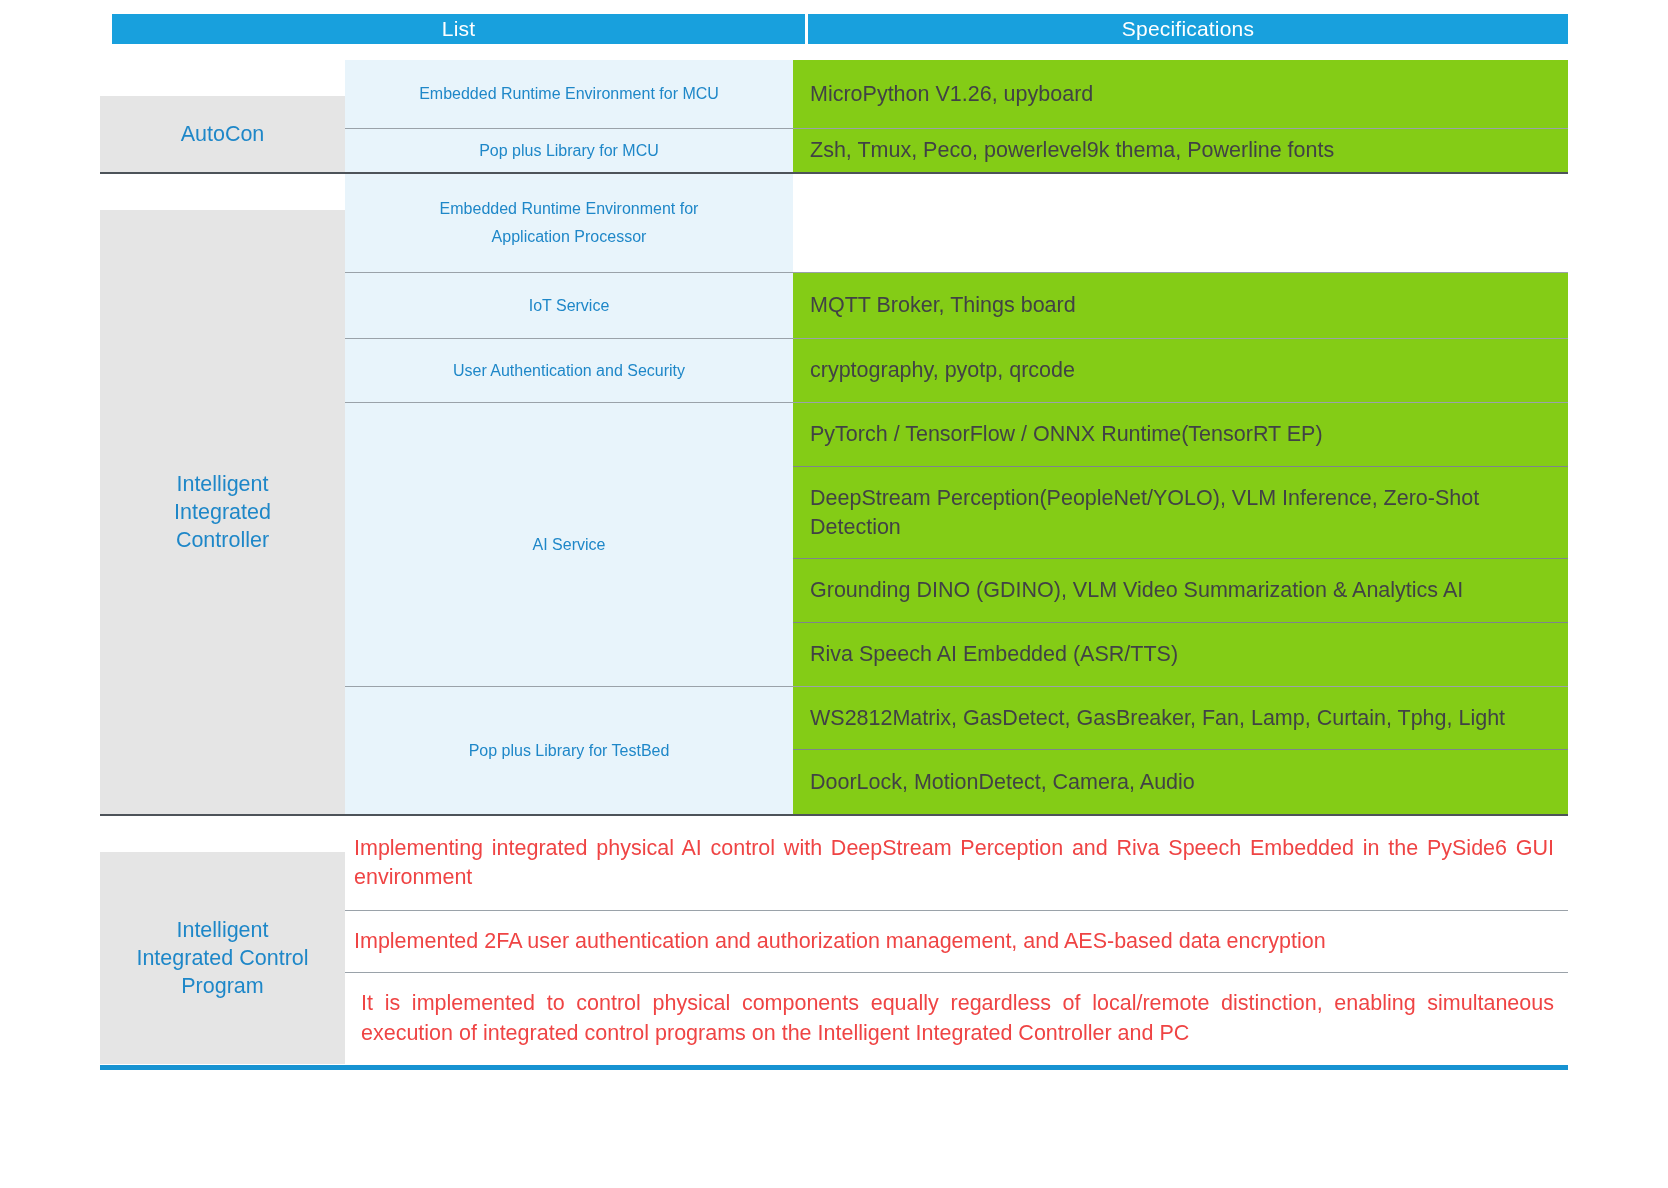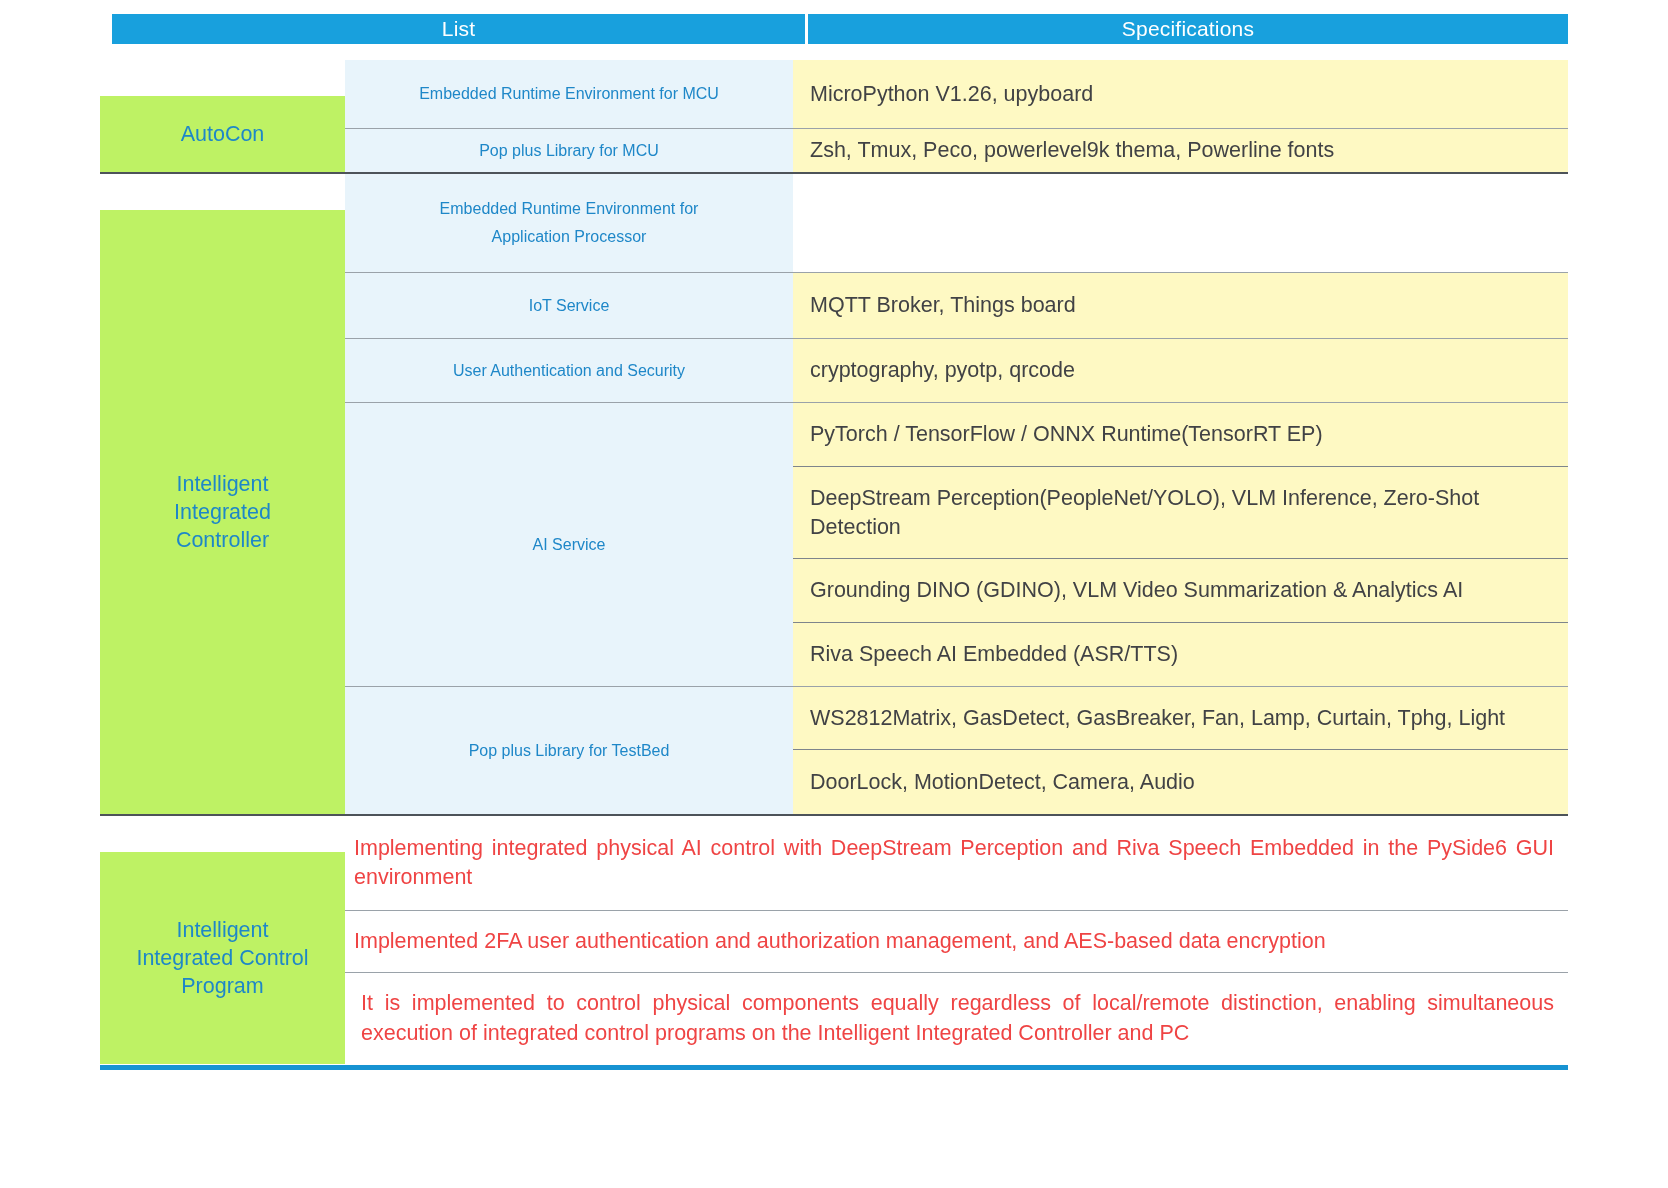--- a/index.html
+++ b/index.html
@@ -16,35 +16,35 @@
     justify-content:center; font-size:21px; letter-spacing:0.2px;
   }
   .hcell.hlist  { width:693px; margin-right:3px; }
   .hcell.hspecs { flex:1; }
 
   
   .section { display:flex; }
   .section + .section { border-top:2px solid #4d5359; }
 
   .category {
-    width:245px; background:#bef264; color:#1E87C8;
+    width:245px; background:#e5e5e5; color:#1E87C8;
     display:flex; align-items:center; justify-content:center;
     text-align:center; font-size:21.5px; line-height:28px; white-space:pre-line;margin-top:36px;
   }
   .rows { flex:1; display:flex; flex-direction:column; }
   .subrow { display:flex; }
   .subrow + .subrow { border-top:1px solid #9aa2a9; }
 
   .rowlabel {
     width:448px; background:#E8F4FB; color:#1E87C8;
     display:flex; align-items:center; justify-content:center;
     text-align:center; font-size:16px; line-height:28px; white-space:pre-line;
     padding:0 20px; box-sizing:border-box;
   }
-  .speccol { flex:1; display:flex; flex-direction:column; background:#fef9c3;justify-content:flex-end; }
+  .speccol { flex:1; display:flex; flex-direction:column; background:#84cc16;justify-content:flex-end; }
   .spec {
     display:flex; align-items:center; box-sizing:border-box;
     padding:0 14px 0 17px; color:#414245; font-size:21.5px; line-height:29px;
     white-space:pre-line;
   }
   .spec + .spec { border-top:1px solid #7e858c; }
 
   
   .merged-spec {
     flex:1; display:flex; align-items:center; box-sizing:border-box;

